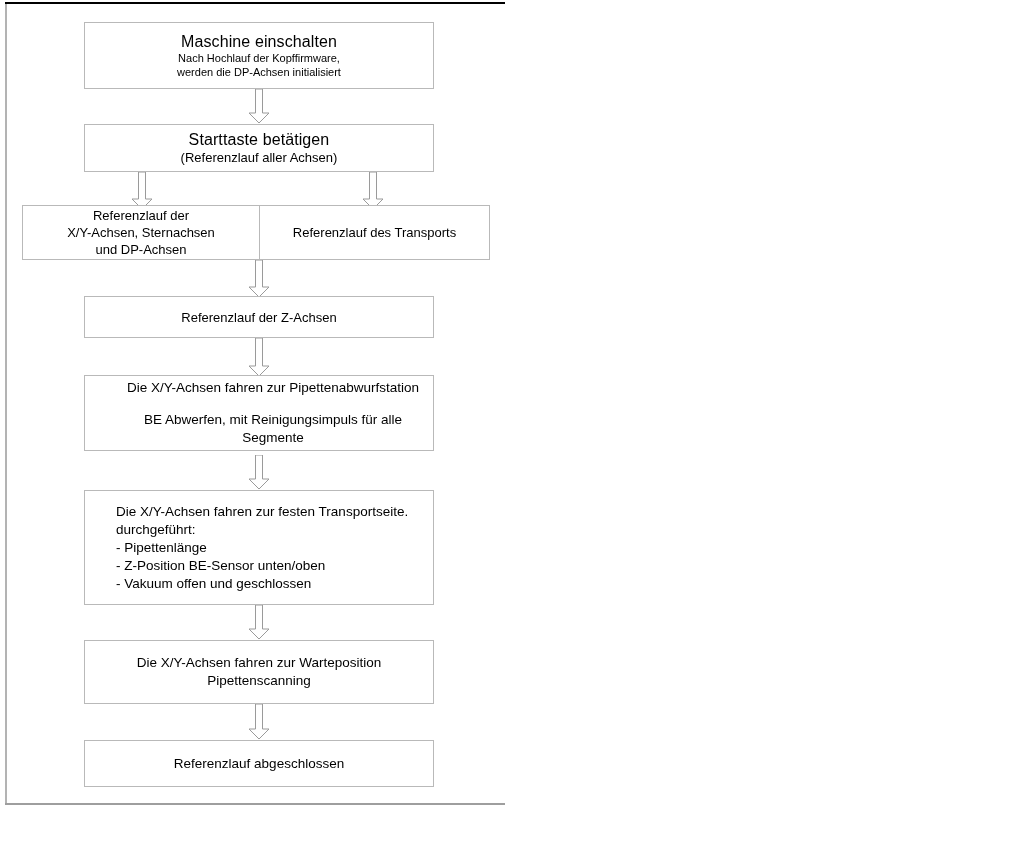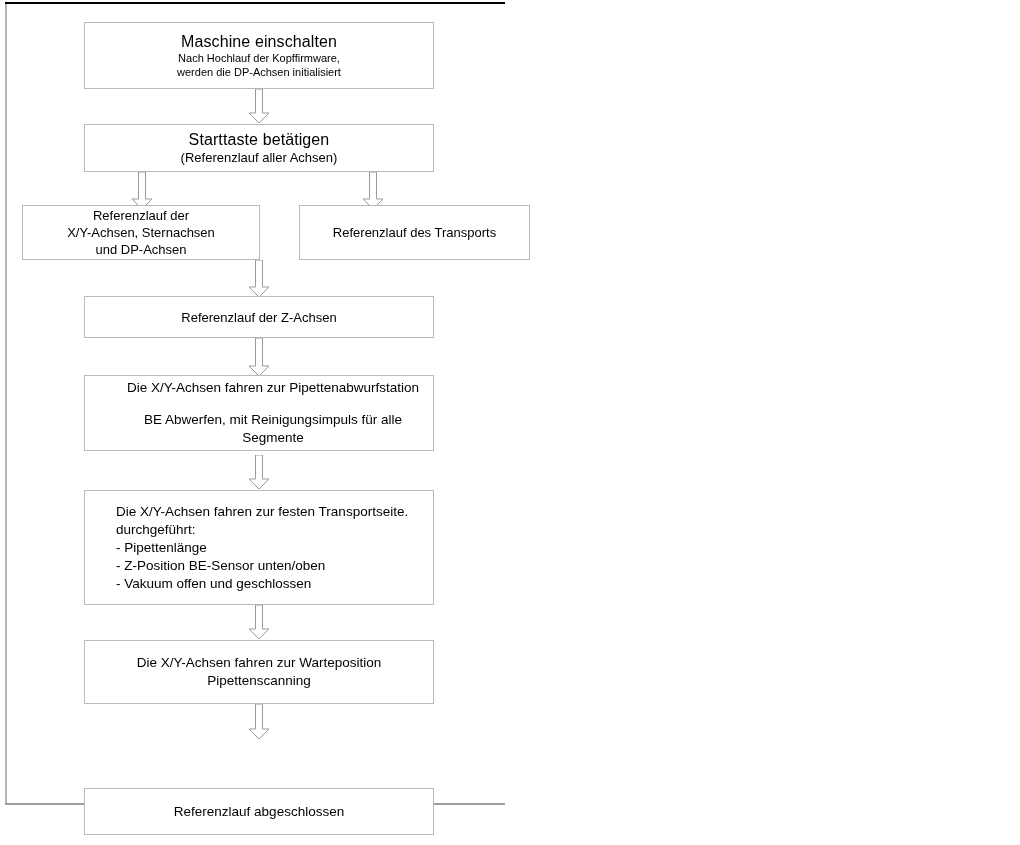--- a/index.html
+++ b/index.html
@@ -127,21 +127,21 @@
       <polygon points="12.5,0 19.5,0 19.5,27 26,27 16,37 6,27 12.5,27" fill="#ffffff" stroke="#9a9a9a" stroke-width="1"></polygon>
     </svg>
   </div>
 
   <div class="node center" style="left:22px; top:205px; width:238px; height:55px;">
     <div class="t-body">Referenzlauf der</div>
     <div class="t-body">X/Y-Achsen, Sternachsen</div>
     <div class="t-body">und DP-Achsen</div>
   </div>
 
-  <div class="node center" style="left:259px; top:205px; width:231px; height:55px;margin-left:40px;">
+  <div class="node center" style="left:259px; top:205px; width:231px; height:55px;">
     <div class="t-body">Referenzlauf des Transports</div>
   </div>
 
   <div class="arrow" style="left:243px; top:260px;">
     <svg width="32" height="38" viewBox="0 0 32 38">
       <polygon points="12.5,0 19.5,0 19.5,27 26,27 16,37 6,27 12.5,27" fill="#ffffff" stroke="#9a9a9a" stroke-width="1"></polygon>
     </svg>
   </div>
 
   <div class="node center" style="left:84px; top:296px; width:350px; height:42px;">
@@ -184,17 +184,17 @@
     <div class="t-body-lg">Die X/Y-Achsen fahren zur Warteposition</div>
     <div class="t-body-lg">Pipettenscanning</div>
   </div>
 
   <div class="arrow" style="left:243px; top:704px;">
     <svg width="32" height="36" viewBox="0 0 32 36">
       <polygon points="12.5,0 19.5,0 19.5,25 26,25 16,35 6,25 12.5,25" fill="#ffffff" stroke="#9a9a9a" stroke-width="1"></polygon>
     </svg>
   </div>
 
-  <div class="node center" style="left:84px; top:740px; width:350px; height:47px;margin-top:48px;">
+  <div class="node center" style="left:84px; top:740px; width:350px; height:47px;">
     <div class="t-body-lg">Referenzlauf abgeschlossen</div>
   </div>
 
 </div>
 
 </body></html>

